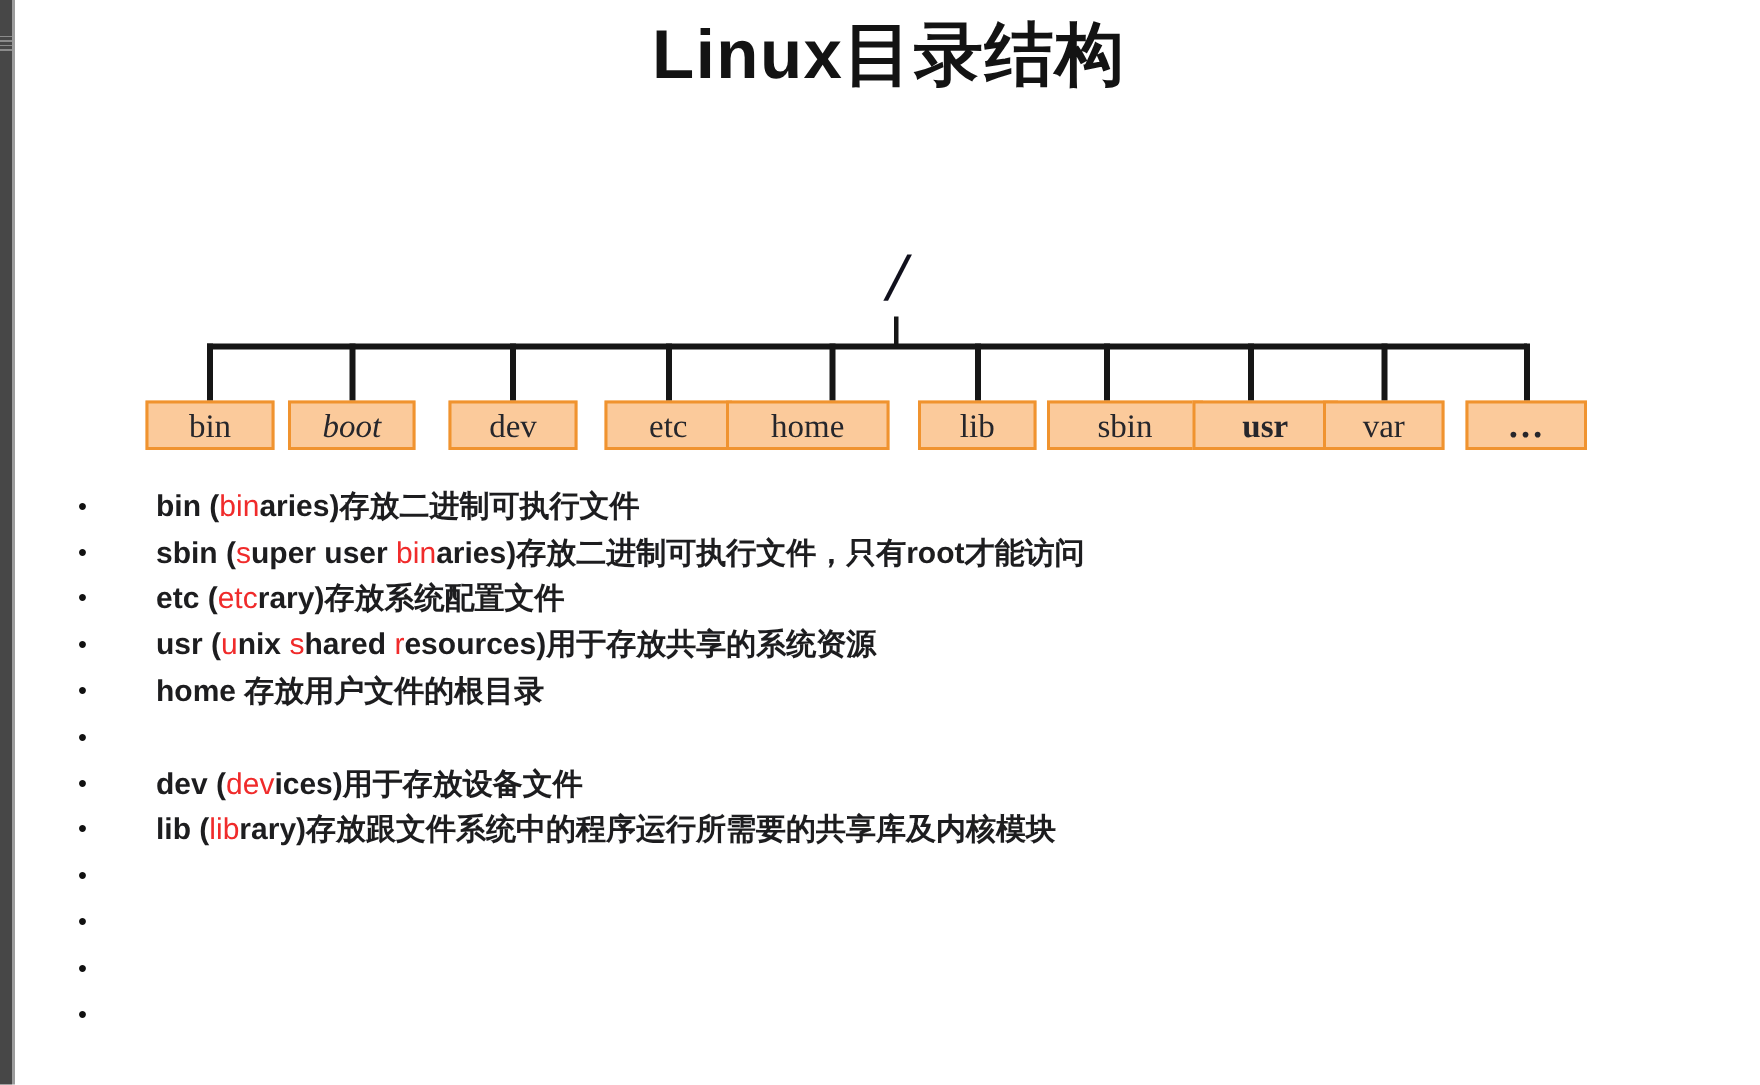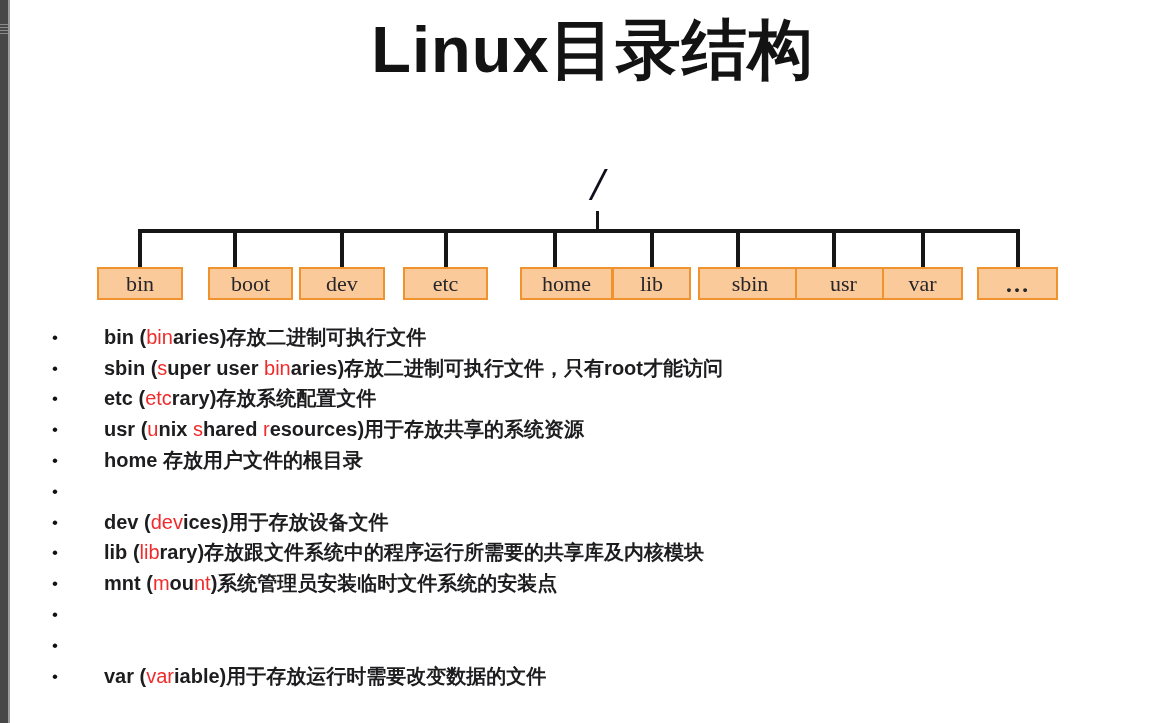--- a/index.html
+++ b/index.html
@@ -25,21 +25,21 @@
   }
   .left-bar .edge{
     position:absolute;left:8px;top:0;width:2px;height:723px;background:#9c9c9c;
   }
   .grip{position:absolute;left:0;top:22px;width:8px;height:14px;
     background:repeating-linear-gradient(#474747 0 2px,#8b8b8b 2px 3px);}
   
   .title{
     position:absolute;top:6px;left:12px;right:0;
     text-align:center;
-    font-size:65px;font-weight:600;letter-spacing:1px;
+    font-size:46px;font-weight:600;letter-spacing:1px;
     color:#131313;
   }
   
   .root-label{
     position:absolute;left:578px;top:158px;width:40px;
     font-family:"Liberation Serif", serif;
     font-style:italic;font-weight:bold;
     font-size:46px;color:#10101c;text-align:center;
   }
   .stub{position:absolute;left:596px;top:211px;width:3px;height:20px;background:var(--line);}
@@ -88,45 +88,45 @@
   <div>
     <div class="root-label">/</div>
     <div class="stub"></div>
     <div class="trunk"></div>
     <div id="nodes">
         <div class="drop" style="left: 138px;"></div>
         <div class="tree-node" style="left: 97px; width: 86px;">
           <span>bin</span>
         </div>
         <div class="drop" style="left: 232.5px;"></div>
-        <div class="tree-node" style="left: 208px; width: 85px;">
+        <div class="tree-node" style="left: 192px; width: 85px; font-style: italic;">
           <span>boot</span>
         </div>
         <div class="drop" style="left: 340px;"></div>
         <div class="tree-node" style="left: 299px; width: 86px;">
           <span>dev</span>
         </div>
         <div class="drop" style="left: 443.5px;"></div>
         <div class="tree-node" style="left: 403px; width: 85px;">
           <span>etc</span>
         </div>
         <div class="drop" style="left: 552.5px;"></div>
-        <div class="tree-node" style="left: 520px; width: 93px;">
+        <div class="tree-node" style="left: 484px; width: 109px;">
           <span>home</span>
         </div>
         <div class="drop" style="left: 649.5px;"></div>
         <div class="tree-node" style="left: 612px; width: 79px;">
           <span>lib</span>
         </div>
         <div class="drop" style="left: 736px;"></div>
         <div class="tree-node" style="left: 698px; width: 104px;">
           <span>sbin</span>
         </div>
         <div class="drop" style="left: 832px;"></div>
-        <div class="tree-node" style="left: 795px; width: 97px;">
+        <div class="tree-node" style="left: 795px; width: 97px; font-weight: bold;">
           <span>usr</span>
         </div>
         <div class="drop" style="left: 920.5px;"></div>
         <div class="tree-node" style="left: 882px; width: 81px;">
           <span>var</span>
         </div>
         <div class="drop" style="left: 1015.5px;"></div>
         <div class="tree-node ellipsis" style="left: 977px; width: 81px;">
           <span>…</span>
         </div>
@@ -160,27 +160,25 @@
       <li>
         <span class="bullet">•</span>
         <span><span class="seg-d">dev (</span><span class="seg-r">dev</span><span class="seg-d">ices)用于存放设备文件</span></span>
       </li>
       <li>
         <span class="bullet">•</span>
         <span><span class="seg-d">lib (</span><span class="seg-r">lib</span><span class="seg-d">rary)存放跟文件系统中的程序运行所需要的共享库及内核模块</span></span>
       </li>
       <li>
         <span class="bullet">•</span>
-        <span><span class="seg-d">mnt (</span><span class="seg-r">m</span><span class="seg-d">ou</span><span class="seg-r">nt</span><span class="seg-d">)系统管理员安装临时文件系统的安装点</span></span>
       </li>
       <li>
         <span class="bullet">•</span>
       </li>
       <li>
         <span class="bullet">•</span>
       </li>
       <li>
         <span class="bullet">•</span>
-        <span><span class="seg-d">var (</span><span class="seg-r">var</span><span class="seg-d">iable)用于存放运行时需要改变数据的文件</span></span>
       </li>
     </ul>
 
 </div>
 
 </body></html>

